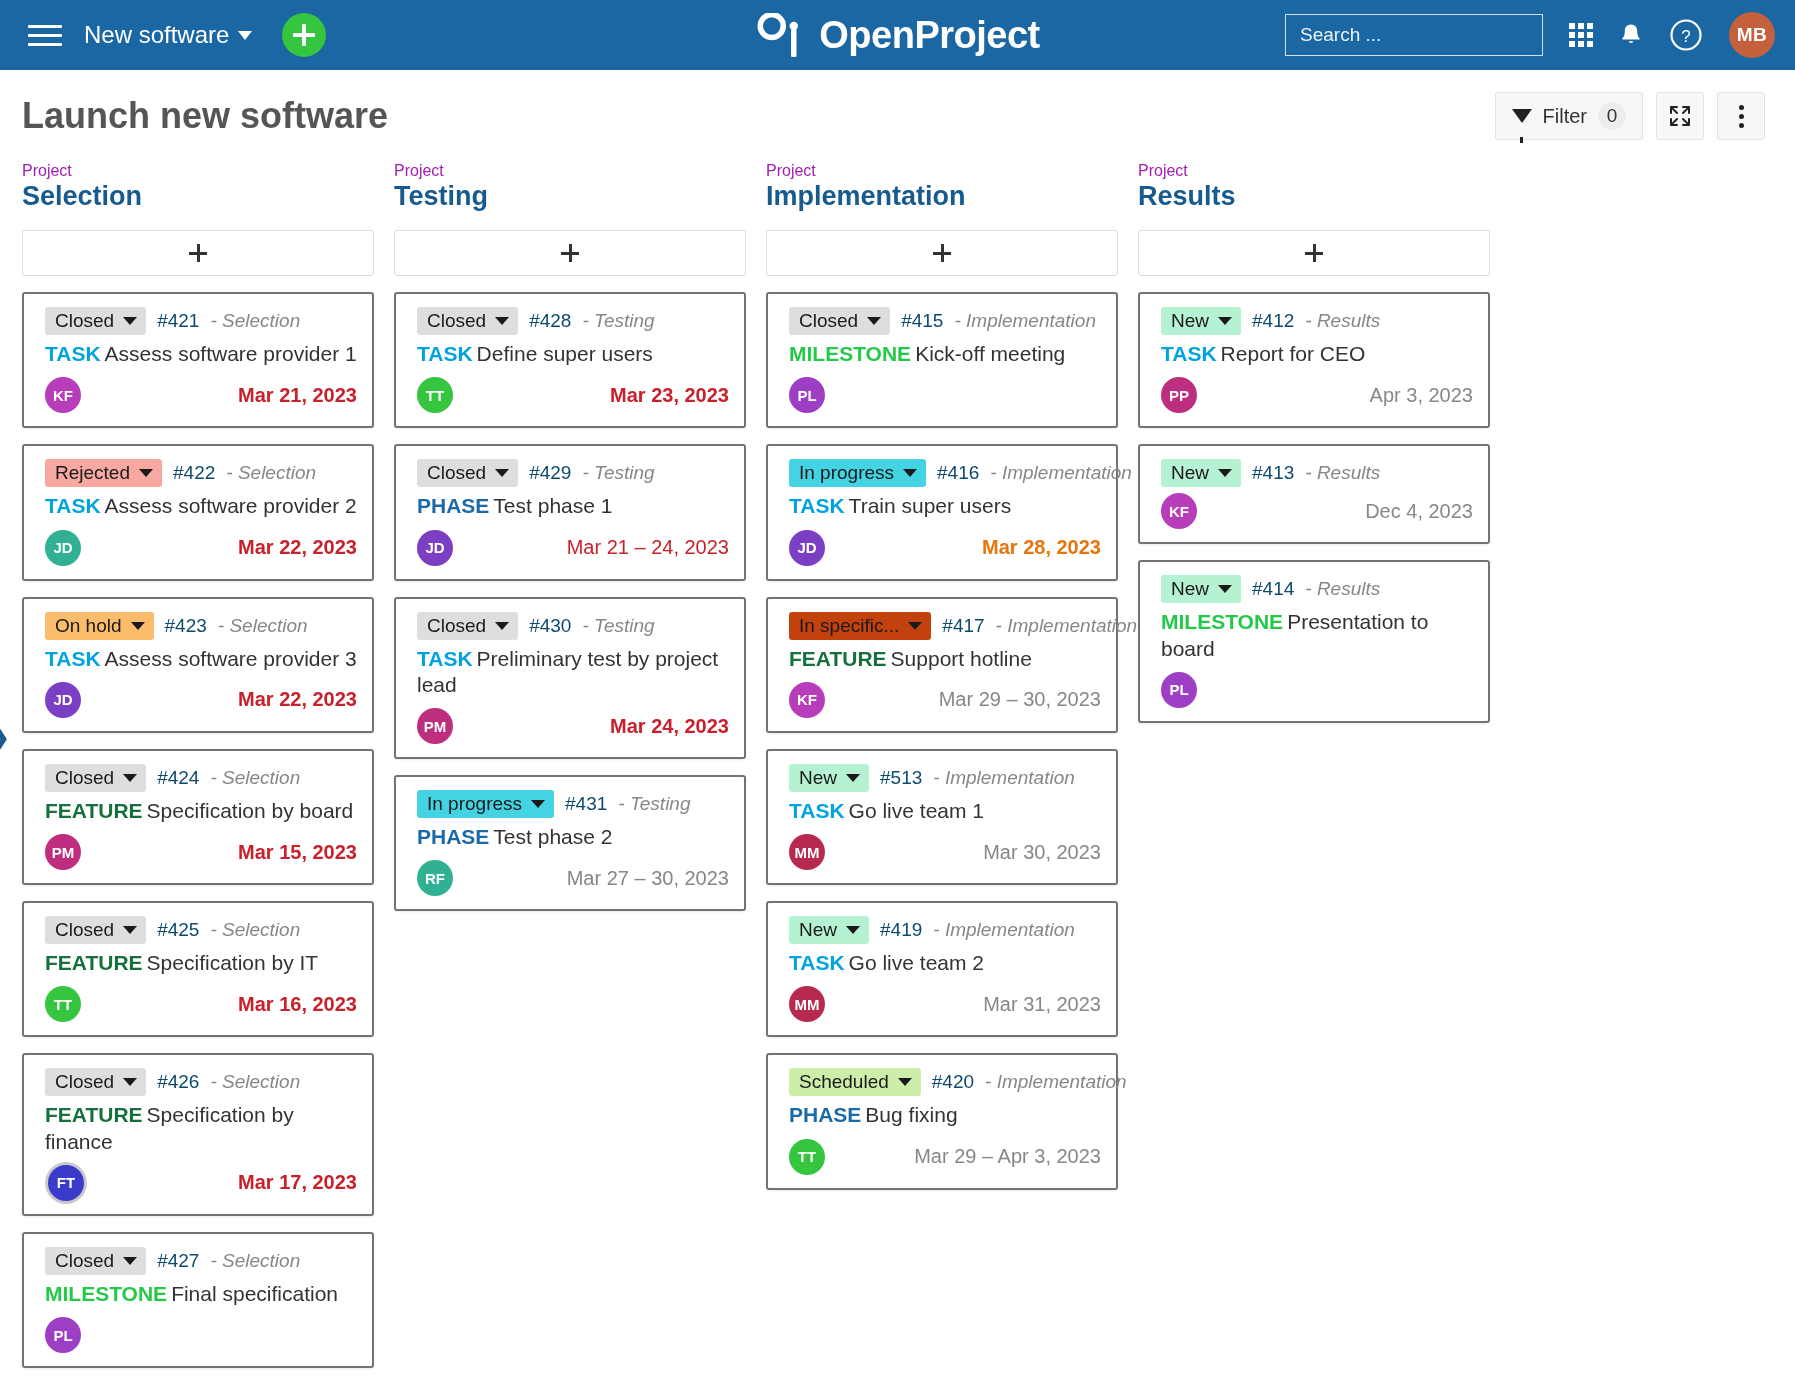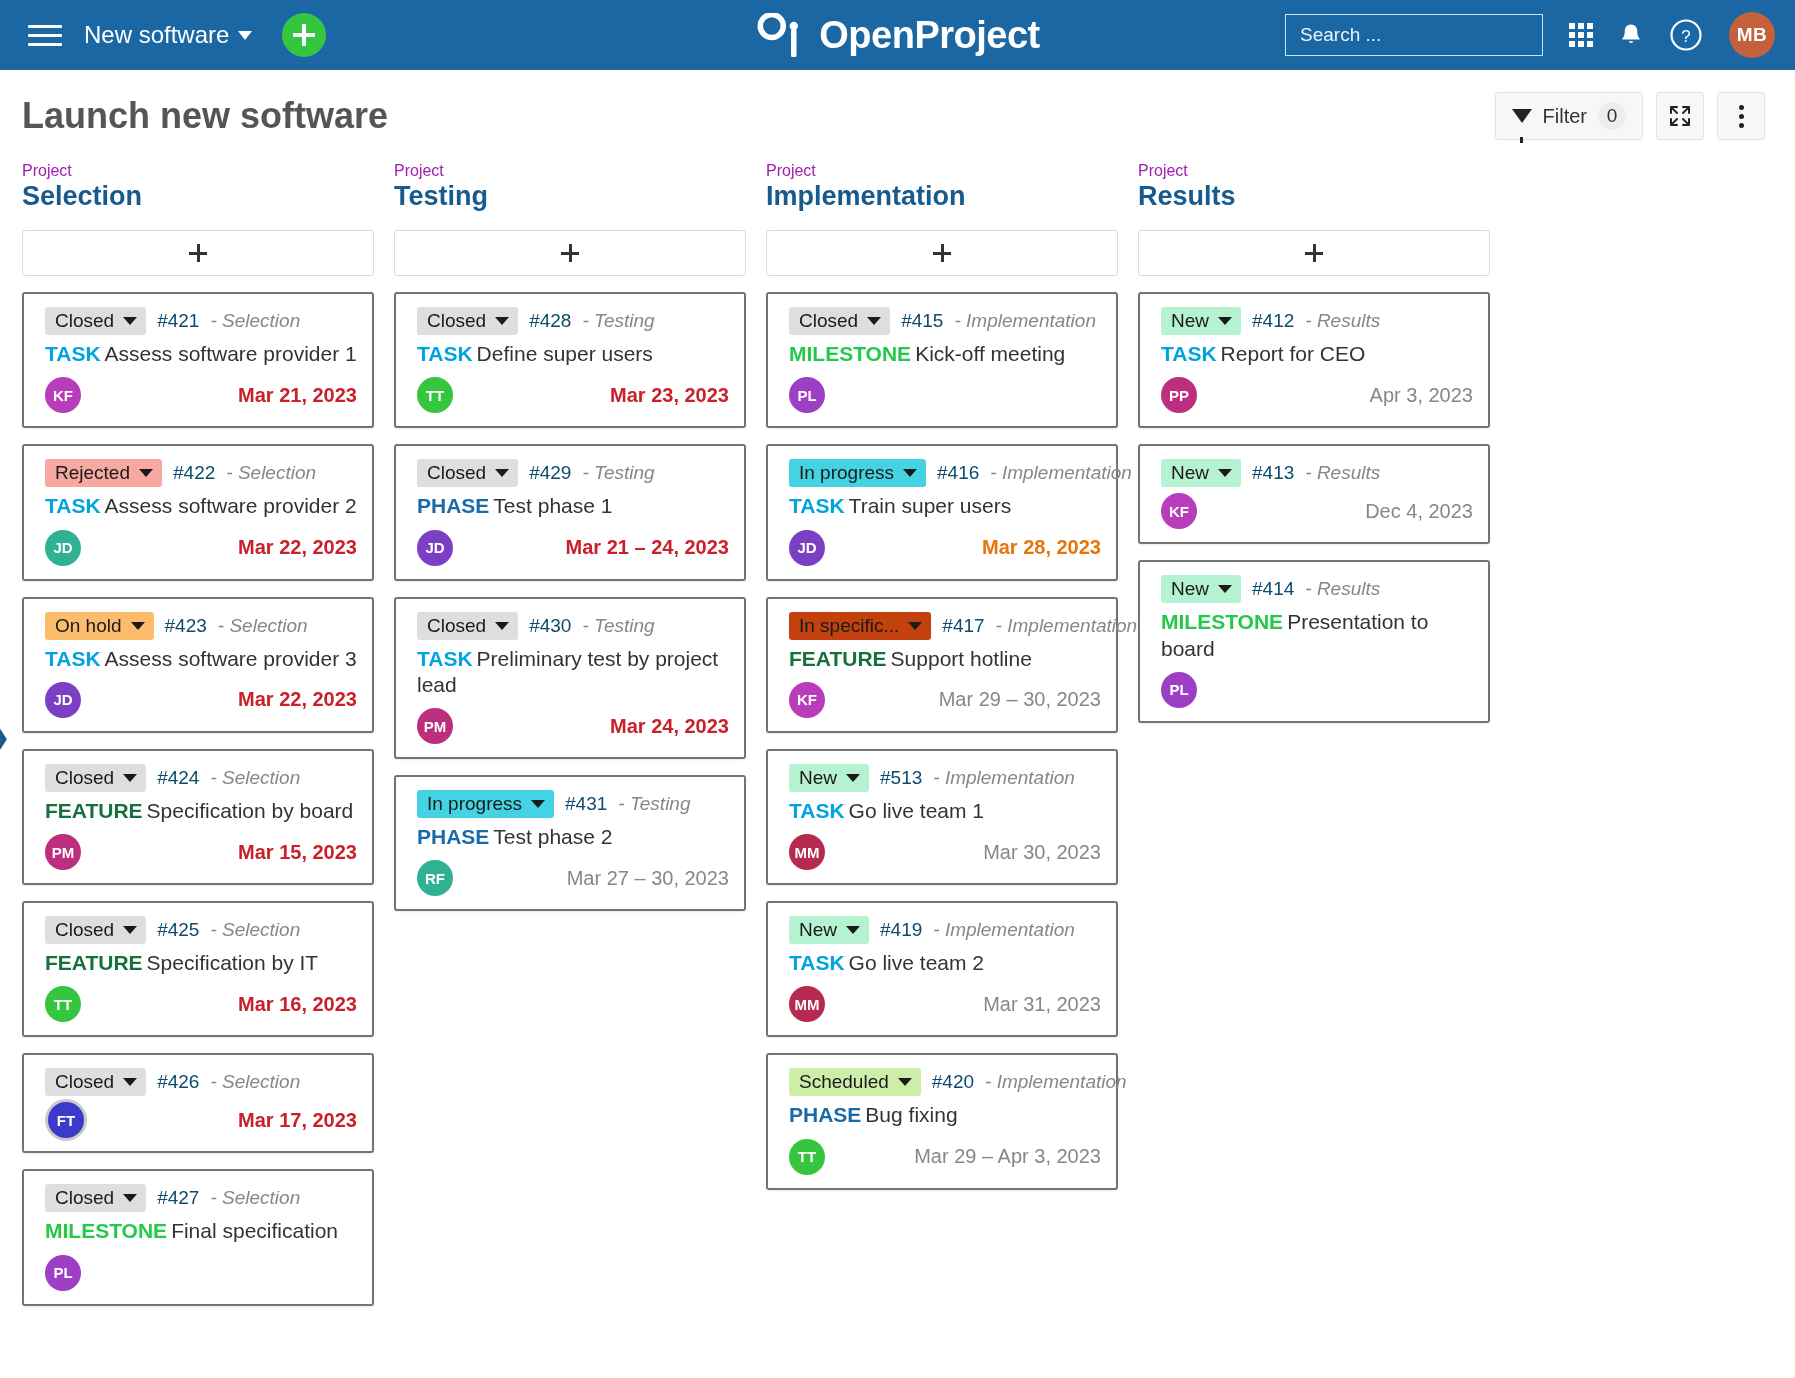--- a/index.html
+++ b/index.html
@@ -350,20 +350,21 @@
       </div>
       <div class="card">
         <div class="card-row1">
           <span class="status" style="background: rgb(221, 222, 224);">
             <span>Closed</span>
             <span class="sc"></span>
           </span>
           <span class="wp-id">#426</span>
           <span class="wp-proj">- Selection</span>
         </div>
+        <div class="card-title"><span class="wp-type" style="color: rgb(22, 112, 60);">FEATURE</span><span>Specification by finance</span></div>
         <div class="card-row3">
           <div class="av group" style="background: rgb(58, 58, 203);">FT</div>
           <div class="card-date" style="color: rgb(201, 33, 43); font-weight: bold;">Mar 17, 2023</div>
         </div>
       </div>
       <div class="card">
         <div class="card-row1">
           <span class="status" style="background: rgb(221, 222, 224);">
             <span>Closed</span>
             <span class="sc"></span>
@@ -403,21 +404,21 @@
           <span class="status" style="background: rgb(221, 222, 224);">
             <span>Closed</span>
             <span class="sc"></span>
           </span>
           <span class="wp-id">#429</span>
           <span class="wp-proj">- Testing</span>
         </div>
         <div class="card-title"><span class="wp-type" style="color: rgb(26, 106, 168);">PHASE</span><span>Test phase 1</span></div>
         <div class="card-row3">
           <div class="av" style="background: rgb(123, 63, 196);">JD</div>
-          <div class="card-date" style="color: rgb(201, 33, 43); font-weight: bold;">Mar 21 – 24, 2023</div>
+          <div class="card-date" style="color: rgb(201, 33, 43); font-weight: normal;">Mar 21 – 24, 2023</div>
         </div>
       </div>
       <div class="card">
         <div class="card-row1">
           <span class="status" style="background: rgb(221, 222, 224);">
             <span>Closed</span>
             <span class="sc"></span>
           </span>
           <span class="wp-id">#430</span>
           <span class="wp-proj">- Testing</span>

